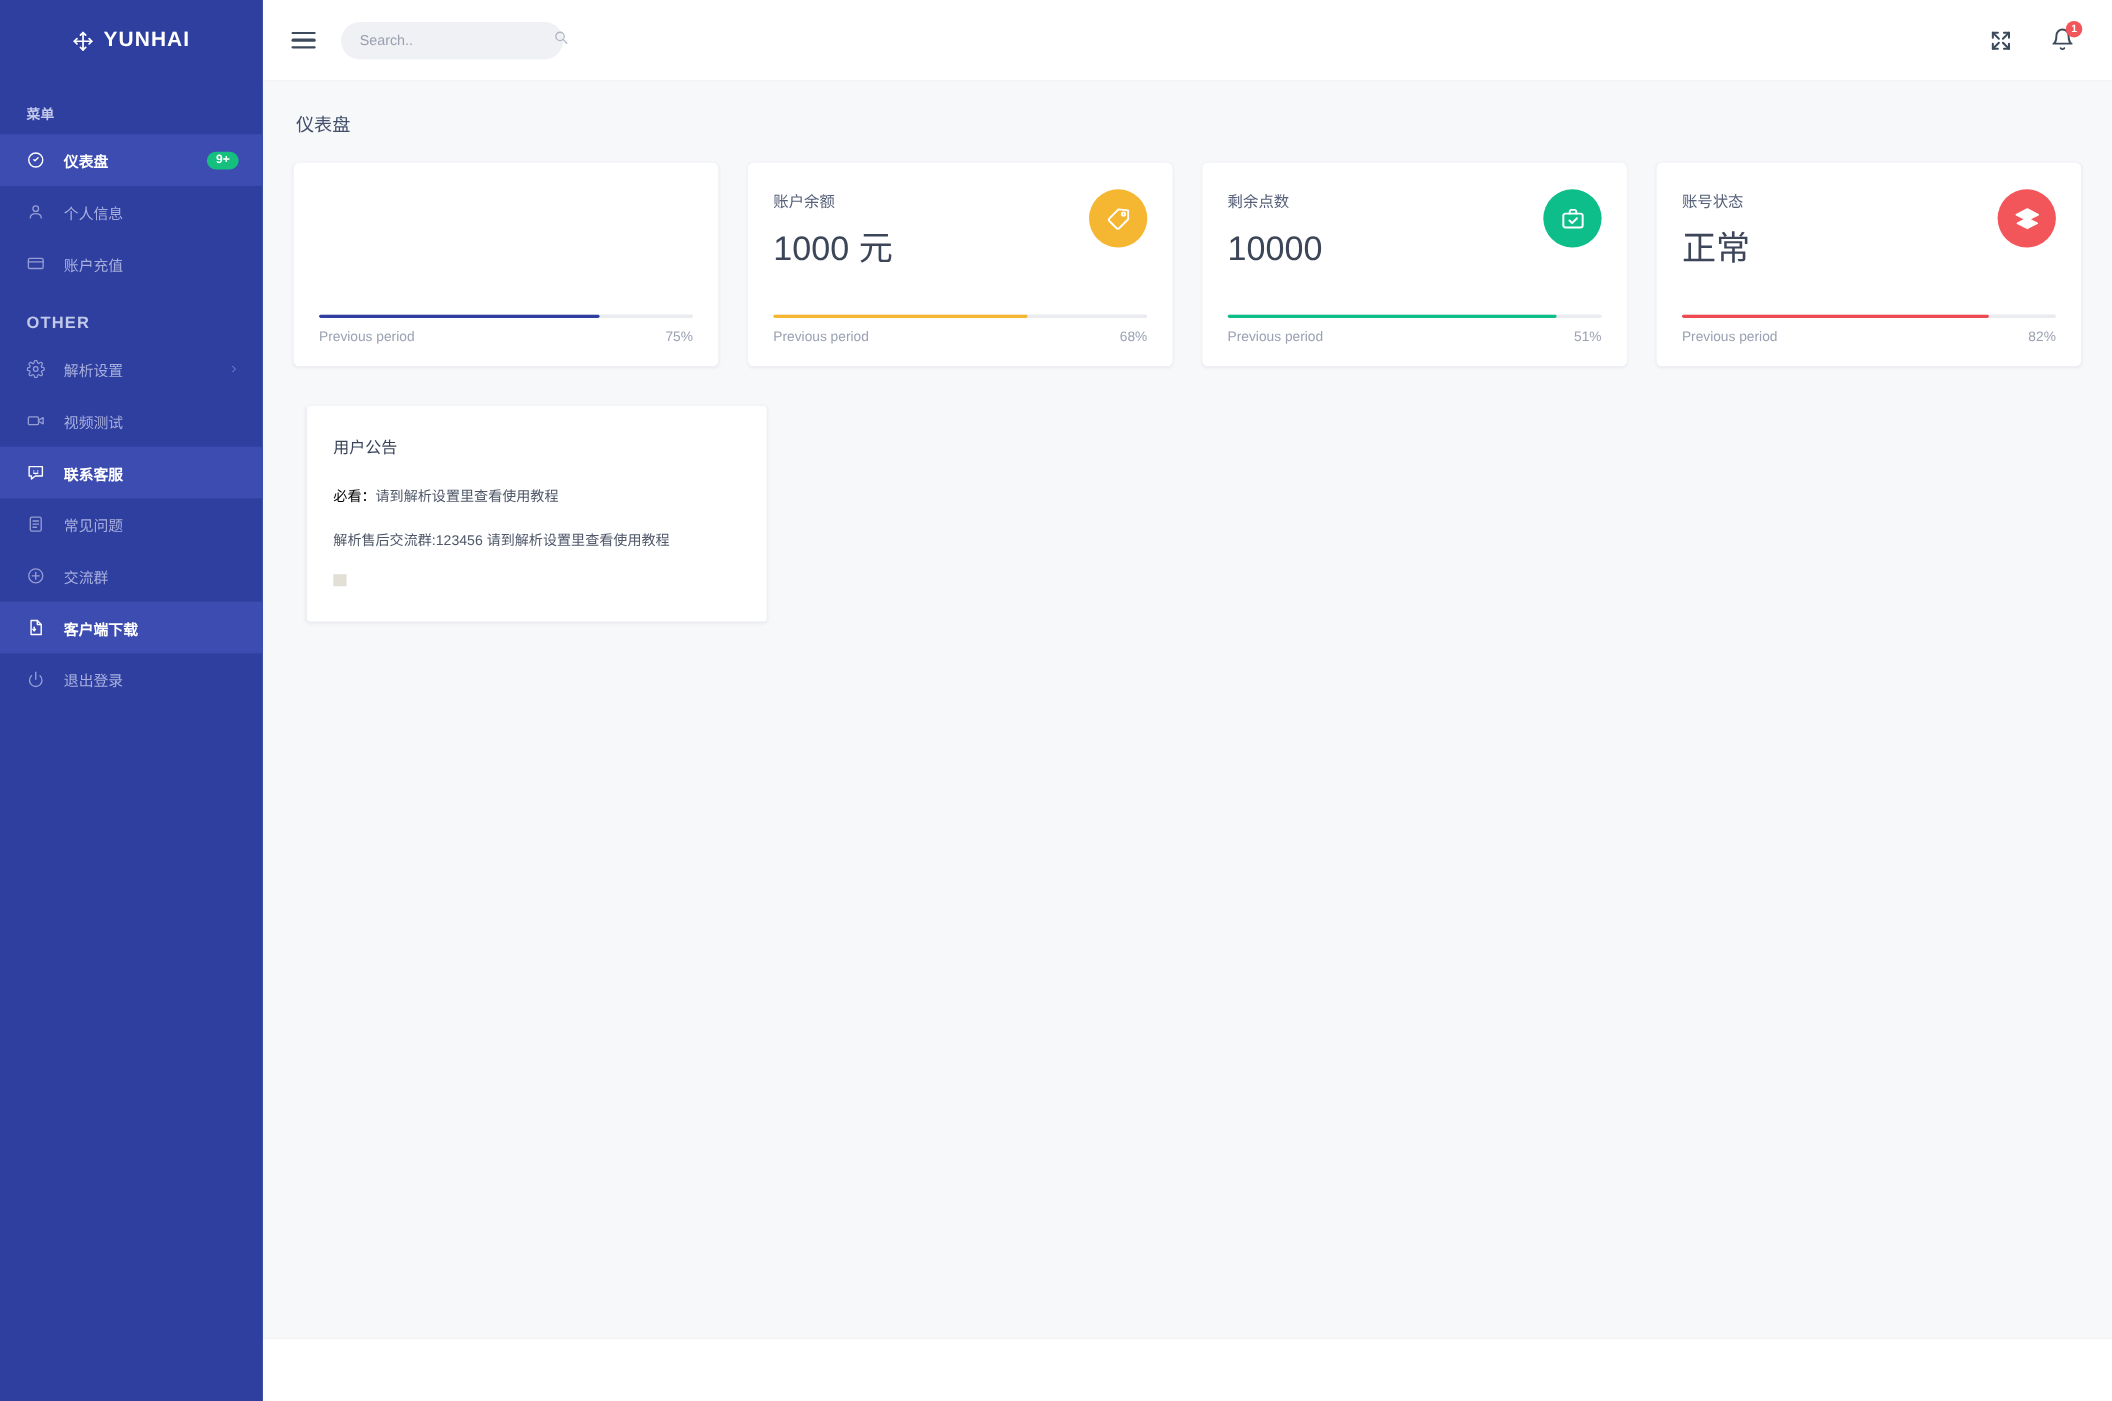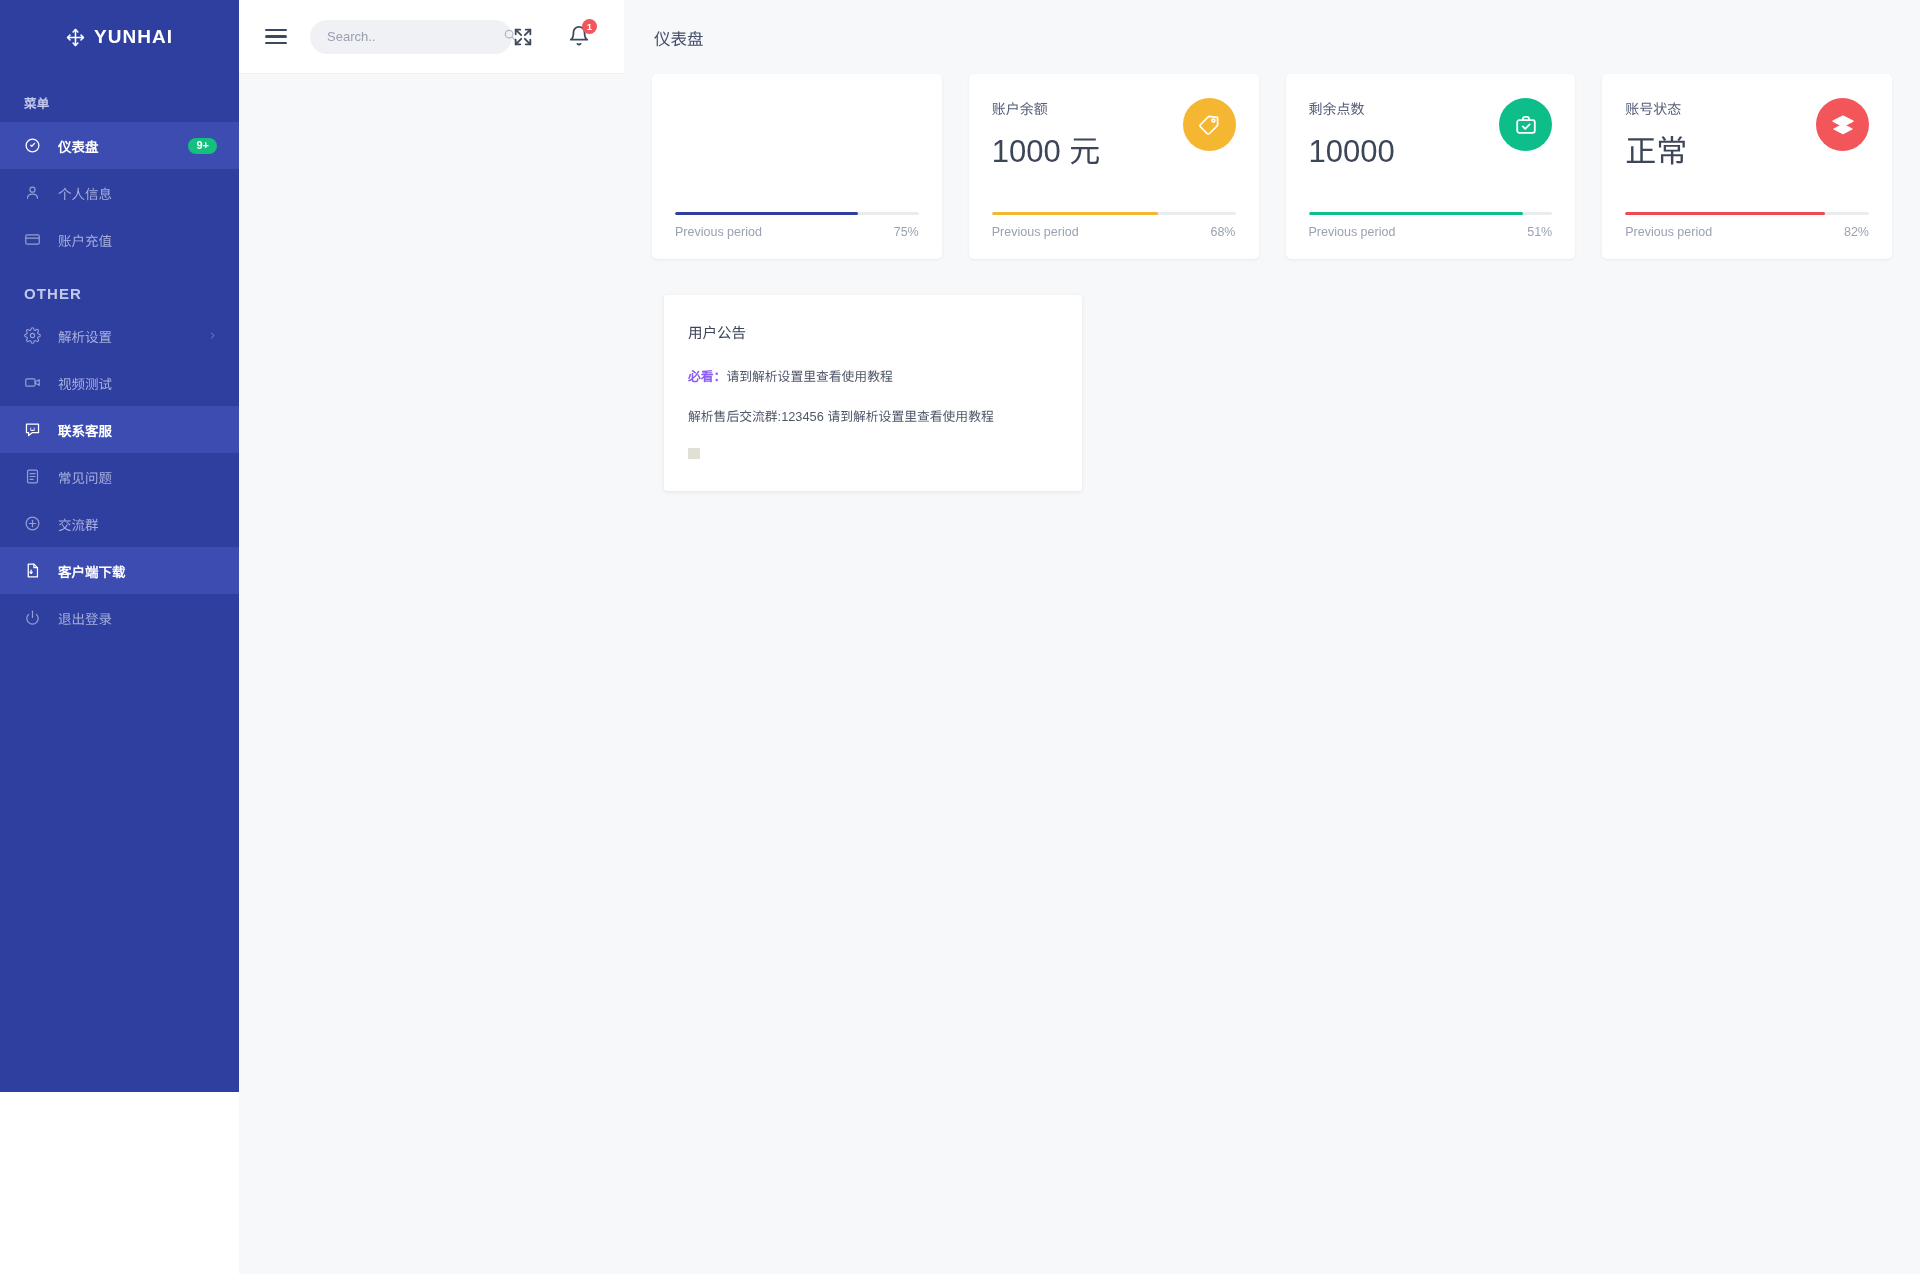--- a/index.html
+++ b/index.html
@@ -7,21 +7,21 @@
   html, body {
     width: 1920px; height: 1274px;
     font-family: "Liberation Sans", "DejaVu Sans", sans-serif;
     background: #ffffff;
     overflow: hidden;
   }
   .app { display: flex; width: 1920px; height: 1274px; }
 
   
   .sidebar {
-    width: 239px; min-width: 239px; height: 1092px;
+    width: 239px; min-width: 239px; height: 1274px;
     background: #2e3f9f;
     display: flex; flex-direction: column;
     position: relative;
   }
   .brand {
     height: 74px; display: flex; align-items: center; justify-content: center;
     gap: 9px; color: #ffffff;
   }
   .brand-logo { width: 19px; height: 19px; display:block; }
   .brand-name {
@@ -42,21 +42,21 @@
   .nav-item .nav-label { flex: 1; white-space: nowrap; }
   .nav-item.active { background: #3c4cb0; color: #ffffff; font-weight: 700; }
   .nav-item.active .nav-ico { opacity: 1; }
   .badge-green {
     background: #15c07f; color: #fff; font-size: 11px; font-weight: 700;
     border-radius: 9px; padding: 2px 8px 3px; line-height: 1;
   }
   .chev { width: 9px; height: 9px; opacity: .7; }
 
   
-  .main { flex: 1; height: 1274px; display: flex; flex-direction: row; background: #f7f8fa; }
+  .main { flex: 1; height: 1274px; display: flex; flex-direction: column; background: #f7f8fa; }
 
   .topbar {
     height: 74px; background: #ffffff; display: flex; align-items: center;
     padding: 0 34px 0 26px; border-bottom: 1px solid #f0f0f2;
   }
   .hamburger { width: 22px; height: 16px; display: flex; flex-direction: column; justify-content: space-between; cursor: pointer; }
   .hamburger span { display: block; height: 2.4px; background: #3c4a5c; border-radius: 2px; }
   .search-wrap {
     margin-left: 23px; width: 202px; height: 34px; background: #f0f1f5;
     border-radius: 17px; display: flex; align-items: center;
@@ -114,21 +114,21 @@
   }
   .ad-title { font-size: 14px; color: #3f4a60; }
 
   .notice-card {
     margin-top: 36px; margin-left: 12px; background: #ffffff; border-radius: 3px;
     width: 418px; min-height: 196px; padding: 26px 24px 30px 24px;
     box-shadow: 0 1px 4px rgba(30,40,80,.09);
   }
   .notice-title { font-size: 14.5px; color: #3a4459; font-weight: 400; margin-bottom: 25px; }
   .notice-line { font-size: 12.8px; color: #4f5768; line-height: 1.6; margin-bottom: 20px; }
-  .notice-strong { color: #8b5cf6; font-weight: 700; text-align: right; }
+  .notice-strong { color: #000000; font-weight: 400; text-align: right; }
   .broken-img {
     width: 12px; height: 11px; background: #d8d4c8; opacity:.75; display:block; margin-top: 4px;
   }
 
   .footer { height: 58px; background: #ffffff; border-top: 1px solid #f0f0f2; }
 </style>
 </head>
 <body>
 
 <div class="app">

